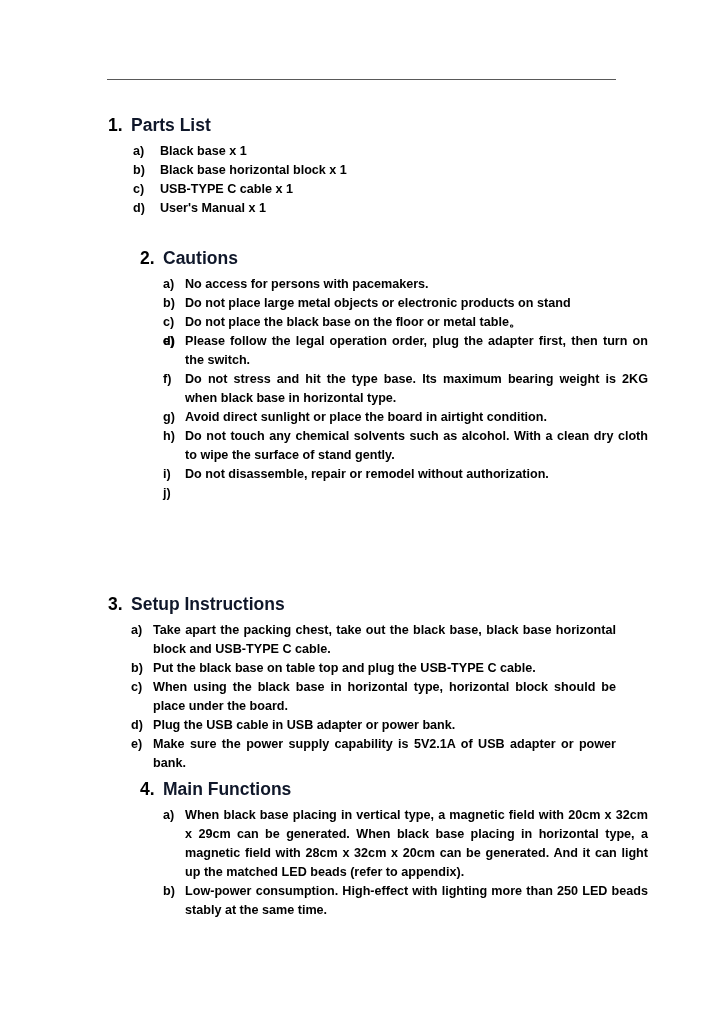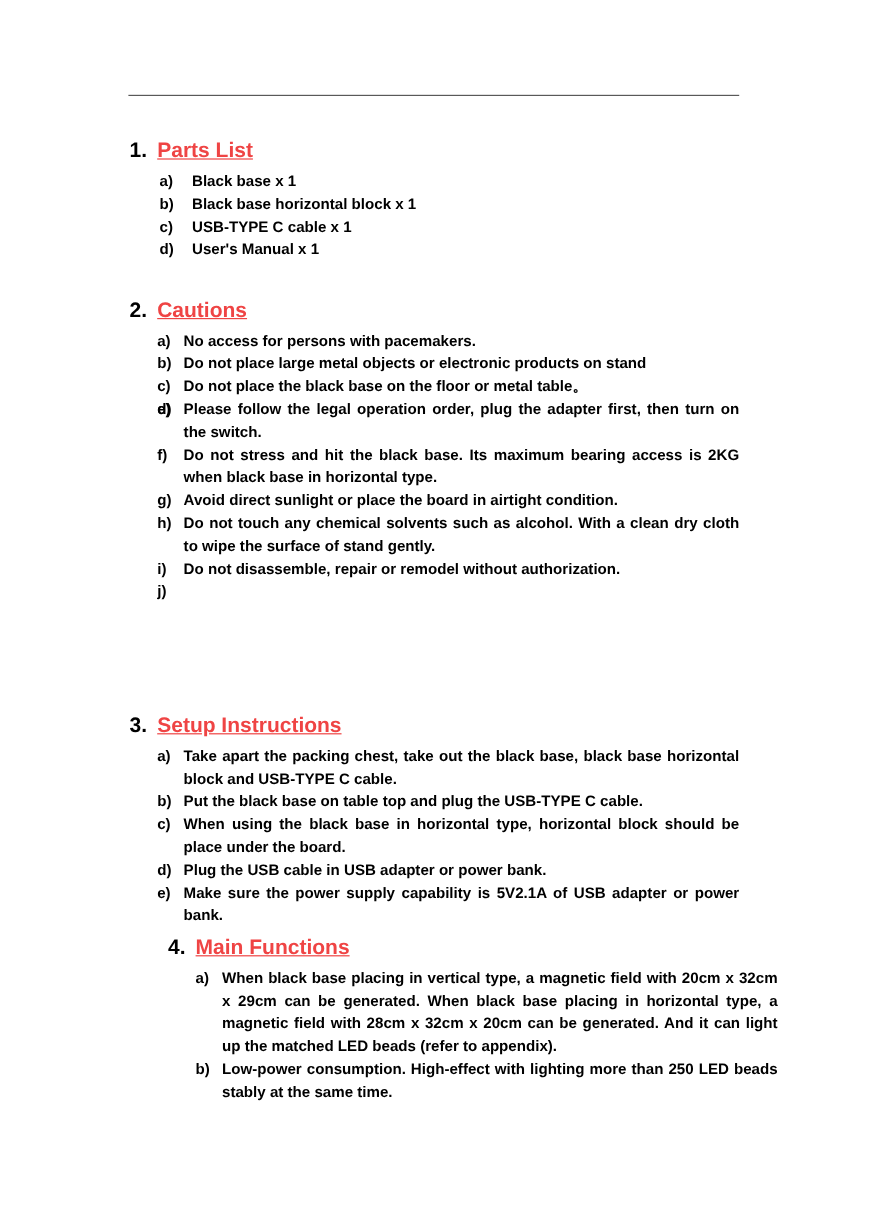--- a/index.html
+++ b/index.html
@@ -3,29 +3,29 @@
 <meta charset="utf-8">
 <style>
   html, body { margin: 0; padding: 0; background: #ffffff; }
   body { width: 724px; height: 1024px; position: relative; overflow: hidden;
          font-family: "Liberation Sans", sans-serif; color: #000; }
   .rule { position: absolute; left: 107px; top: 79px; width: 509px; height: 0;
           border-top: 1.5px solid #595959; }
   .section { position: absolute; left: 108px; width: 508px; }
   .heading { font-size: 17.5px; line-height: 22px; margin: 0 0 6px 0; white-space: nowrap; }
   .heading .num { font-weight: bold; color: #000; display: inline-block; width: 23px; }
-  .heading .title { color: #ef4444; text-decoration: underline; }
+  .heading .title { color: #0f172a; }
   ol.items { list-style: none; margin: 0; padding: 0; }
   ol.items li { position: relative; padding-left: 45px; font-weight: bold;
                 font-size: 12.6px; line-height: 19px; text-align: justify; }
   ol.items li .lbl { position: absolute; left: 23px; top: 0; }
   #sec1 ol.items li { padding-left: 52px; }
   #sec1 ol.items li .lbl { left: 25px; }
   #sec1 { top: 114px; }
-  #sec2 { top: 247px; }
+  #sec2 { top: 247px; margin-left: 32px; }
   #sec3 { top: 593px; }
   #sec4 { top: 778px; margin-left: 32px; }
 </style>
 </head>
 <body>
 
 <div class="rule"></div>
 
 <div class="section" id="sec1">
   <h2 class="heading"><span class="num">1.</span><span class="title">Parts List</span></h2>
@@ -38,21 +38,21 @@
 </div>
 
 <div class="section" id="sec2">
   <h2 class="heading"><span class="num">2.</span><span class="title">Cautions</span></h2>
   <ol class="items">
     <li><span class="lbl">a)</span><span>No access for persons with pacemakers.</span></li>
     <li><span class="lbl">b)</span><span>Do not place large metal objects or electronic products on stand</span></li>
     <li><span class="lbl">c)</span><span>Do not place the black base on the floor or metal table。</span></li>
     <li><span class="lbl">d)</span></li>
     <li><span class="lbl">e)</span><span>Please follow the legal operation order, plug the adapter first, then turn on the switch.</span></li>
-    <li><span class="lbl">f)</span><span>Do not stress and hit the black base. Its maximum bearing access is 2KG when black base in horizontal type.</span></li>
+    <li><span class="lbl">f)</span><span>Do not stress and hit the type base. Its maximum bearing weight is 2KG when black base in horizontal type.</span></li>
     <li><span class="lbl">g)</span><span>Avoid direct sunlight or place the board in airtight condition.</span></li>
     <li><span class="lbl">h)</span><span>Do not touch any chemical solvents such as alcohol. With a clean dry cloth to wipe the surface of stand gently.</span></li>
     <li><span class="lbl">i)</span><span>Do not disassemble, repair or remodel without authorization.</span></li>
     <li><span class="lbl">j)</span></li>
   </ol>
 </div>
 
 <div class="section" id="sec3">
   <h2 class="heading"><span class="num">3.</span><span class="title">Setup Instructions</span></h2>
   <ol class="items">

